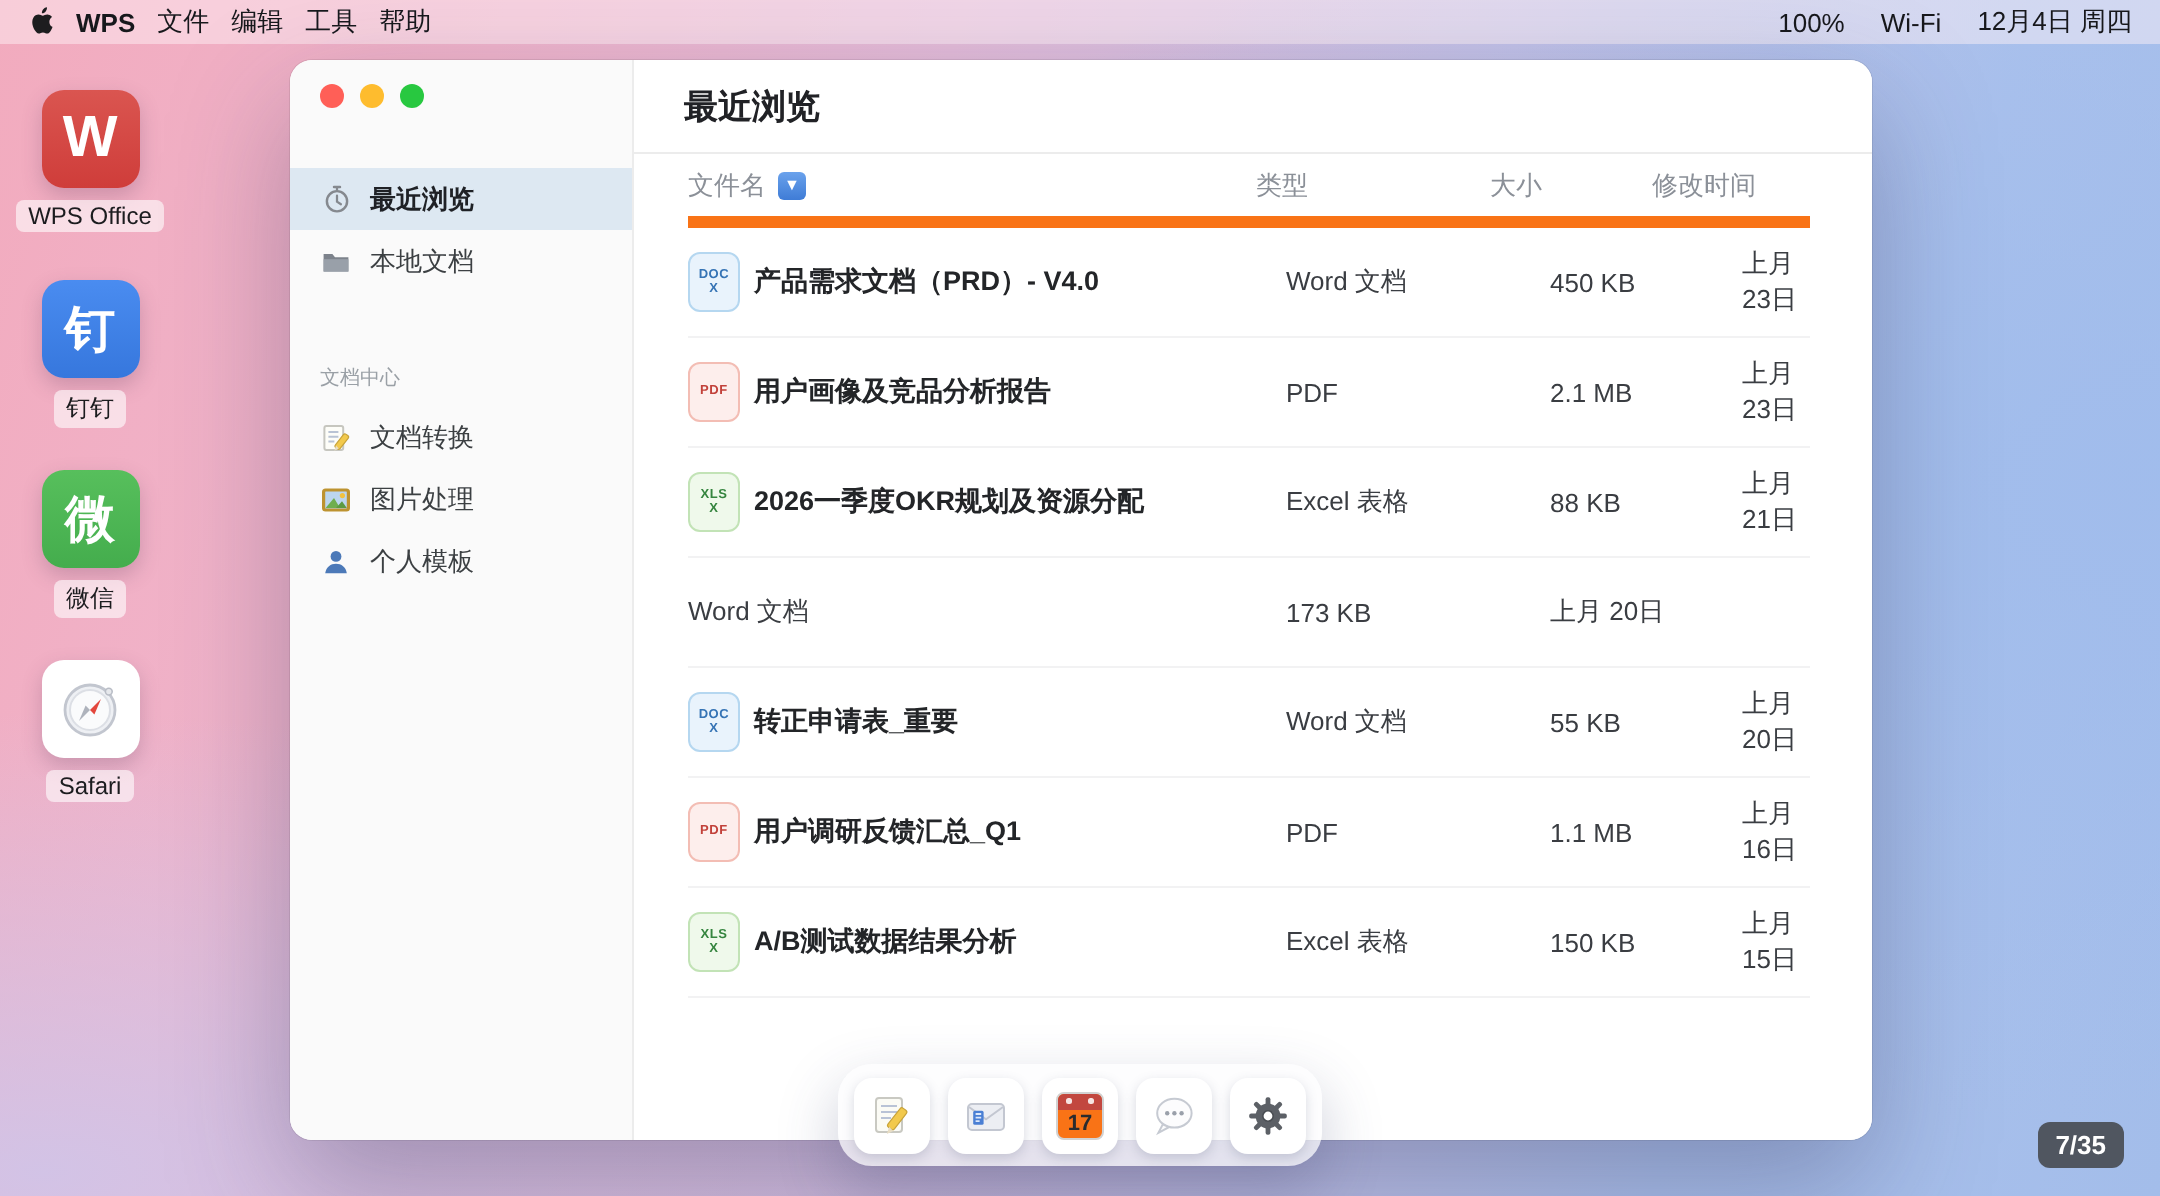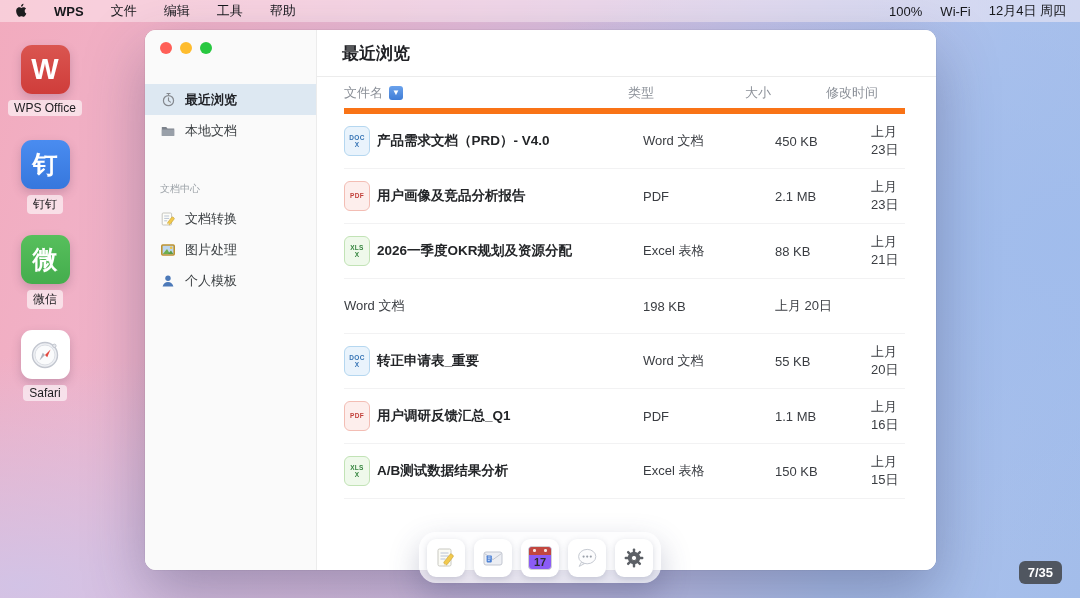--- a/index.html
+++ b/index.html
@@ -10,21 +10,21 @@
     background:
       radial-gradient(90% 70% at 2% 98%, rgba(205,198,235,.85) 0%, rgba(205,198,235,0) 55%),
       radial-gradient(110% 90% at 100% 40%, rgba(160,188,236,.9) 0%, rgba(160,188,236,0) 60%),
       linear-gradient(108deg,#f2abbe 0%,#f0b4cb 20%,#e4bcd9 38%,#c9c3e7 60%,#abc1ec 80%,#a3bdea 100%);
   }
 
   
   .menubar { position:absolute; top:0; left:0; right:0; height:22px;
     background:rgba(255,243,247,.48); display:flex; align-items:center;
     padding:0 14px; font-size:13px; color:#17181c; }
-  .menubar .left { display:flex; align-items:center; gap:27px; }
+  .menubar .left { display:flex; align-items:center; gap:11px; }
   .menubar .right { margin-left:auto; display:flex; align-items:center; gap:18px; }
   .mb-app { font-weight:700; }
   .apple-svg { display:block; margin-top:-1px; }
 
   
   .desk-item { position:absolute; left:-4px; width:98px; display:flex;
     flex-direction:column; align-items:center; }
   .dicon { width:49px; height:49px; border-radius:11px; display:flex;
     align-items:center; justify-content:center; color:#fff;
     box-shadow:0 4px 10px rgba(90,60,90,.25); }
@@ -82,21 +82,21 @@
 
   
   .dock { position:absolute; left:419px; top:532px; width:242px; height:51px;
     background:rgba(252,252,254,.72); border-radius:17px;
     box-shadow:0 12px 30px rgba(60,70,110,.28); display:flex; align-items:center;
     justify-content:center; gap:9px; }
   .dock-app { width:38px; height:38px; background:#fff; border-radius:9px;
     box-shadow:0 2px 6px rgba(80,90,120,.22); display:flex; align-items:center;
     justify-content:center; }
   .cal { width:24px; height:24px; border:1px solid #d2d2d2; border-radius:4px;
-    overflow:hidden; background:#8b5cf6; }
+    overflow:hidden; background:#f97316; }
   .cal-top { height:8px; background:#c2473f; display:flex; align-items:center;
     justify-content:space-around; }
   .cal-top i { width:2.5px; height:2.5px; border-radius:50%; background:rgba(255,255,255,.85); }
   .cal-num { text-align:center; font-size:11px; font-weight:700; color:#2b2b2e; line-height:15px; }
 
   
   .page-badge { position:absolute; right:18px; top:561px; height:23px;
     padding:11px 9px; border-radius:6px; background:rgba(68,72,76,.88); color:#fff;
     font-size:13px; font-weight:700; display:flex; align-items:center; }
 </style>
@@ -274,21 +274,21 @@
               </span>
             <span class="fname">2026一季度OKR规划及资源分配</span>
           </div>
           <span class="cell">Excel 表格</span>
           <span class="cell">88 KB</span>
           <span class="cell">上月 21日</span>
         </div>
 
         <div class="row">
           <span class="cell">Word 文档</span>
-          <span class="cell">198 KB</span>
+          <span class="cell">173 KB</span>
           <span class="cell">上月 20日</span>
         </div>
 
         <div class="row">
           <div class="fcell">
             <span class="badge docx">
                 <span>DOC</span>
                 <span>X</span>
               </span>
             <span class="fname">转正申请表_重要</span>

